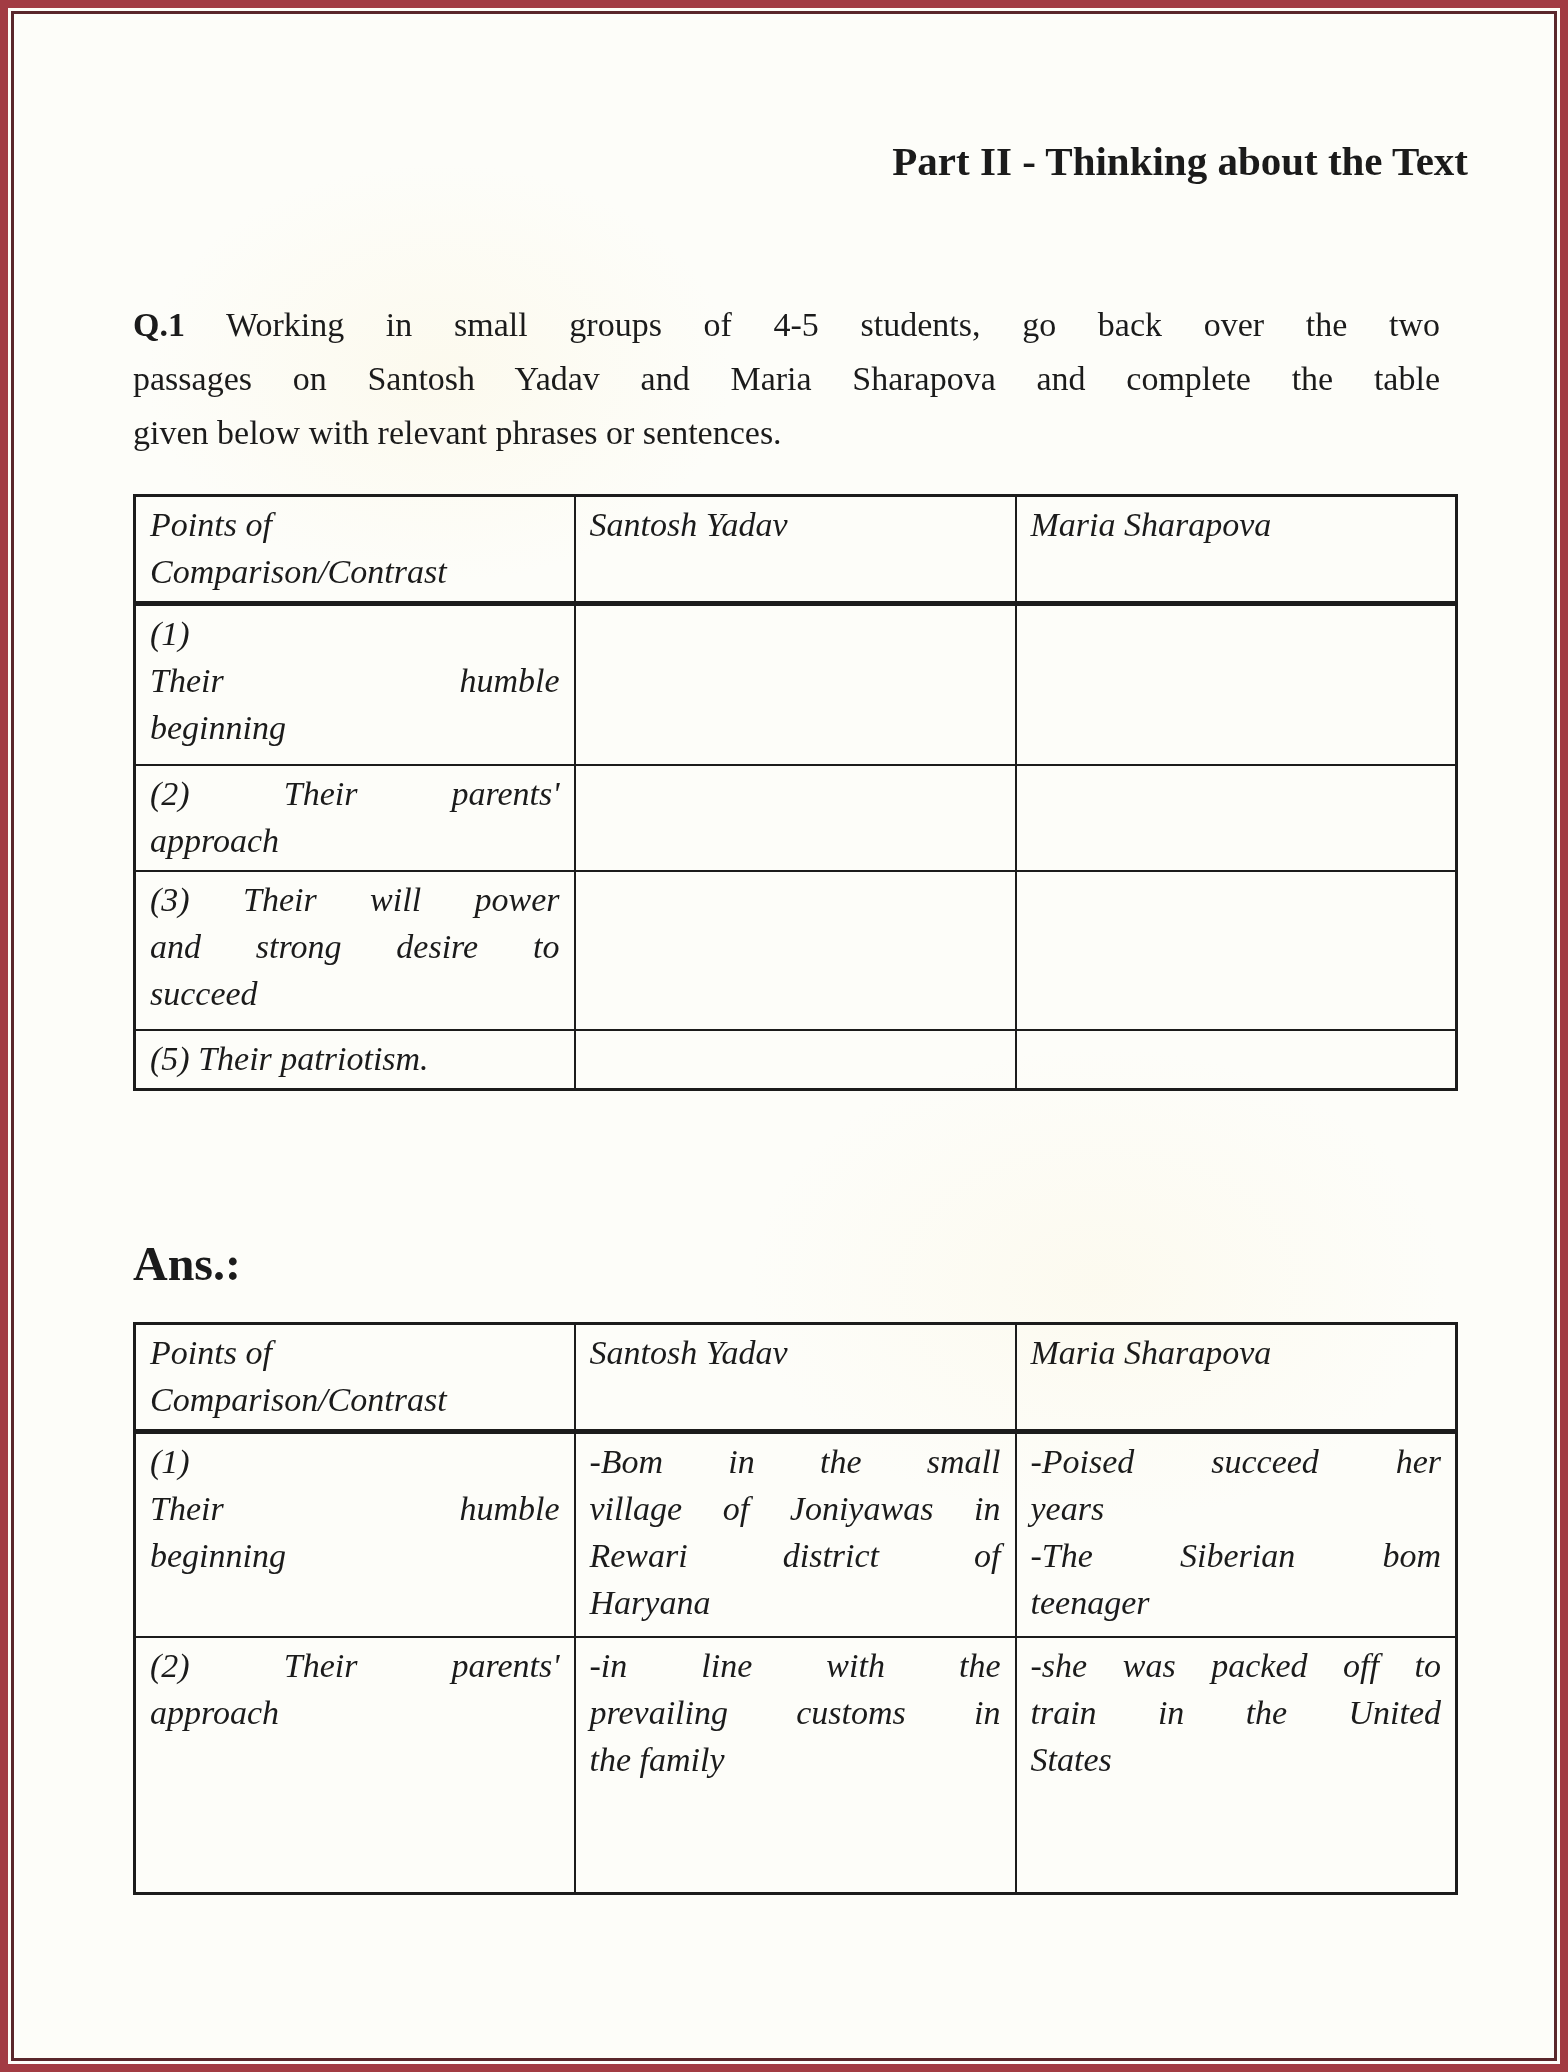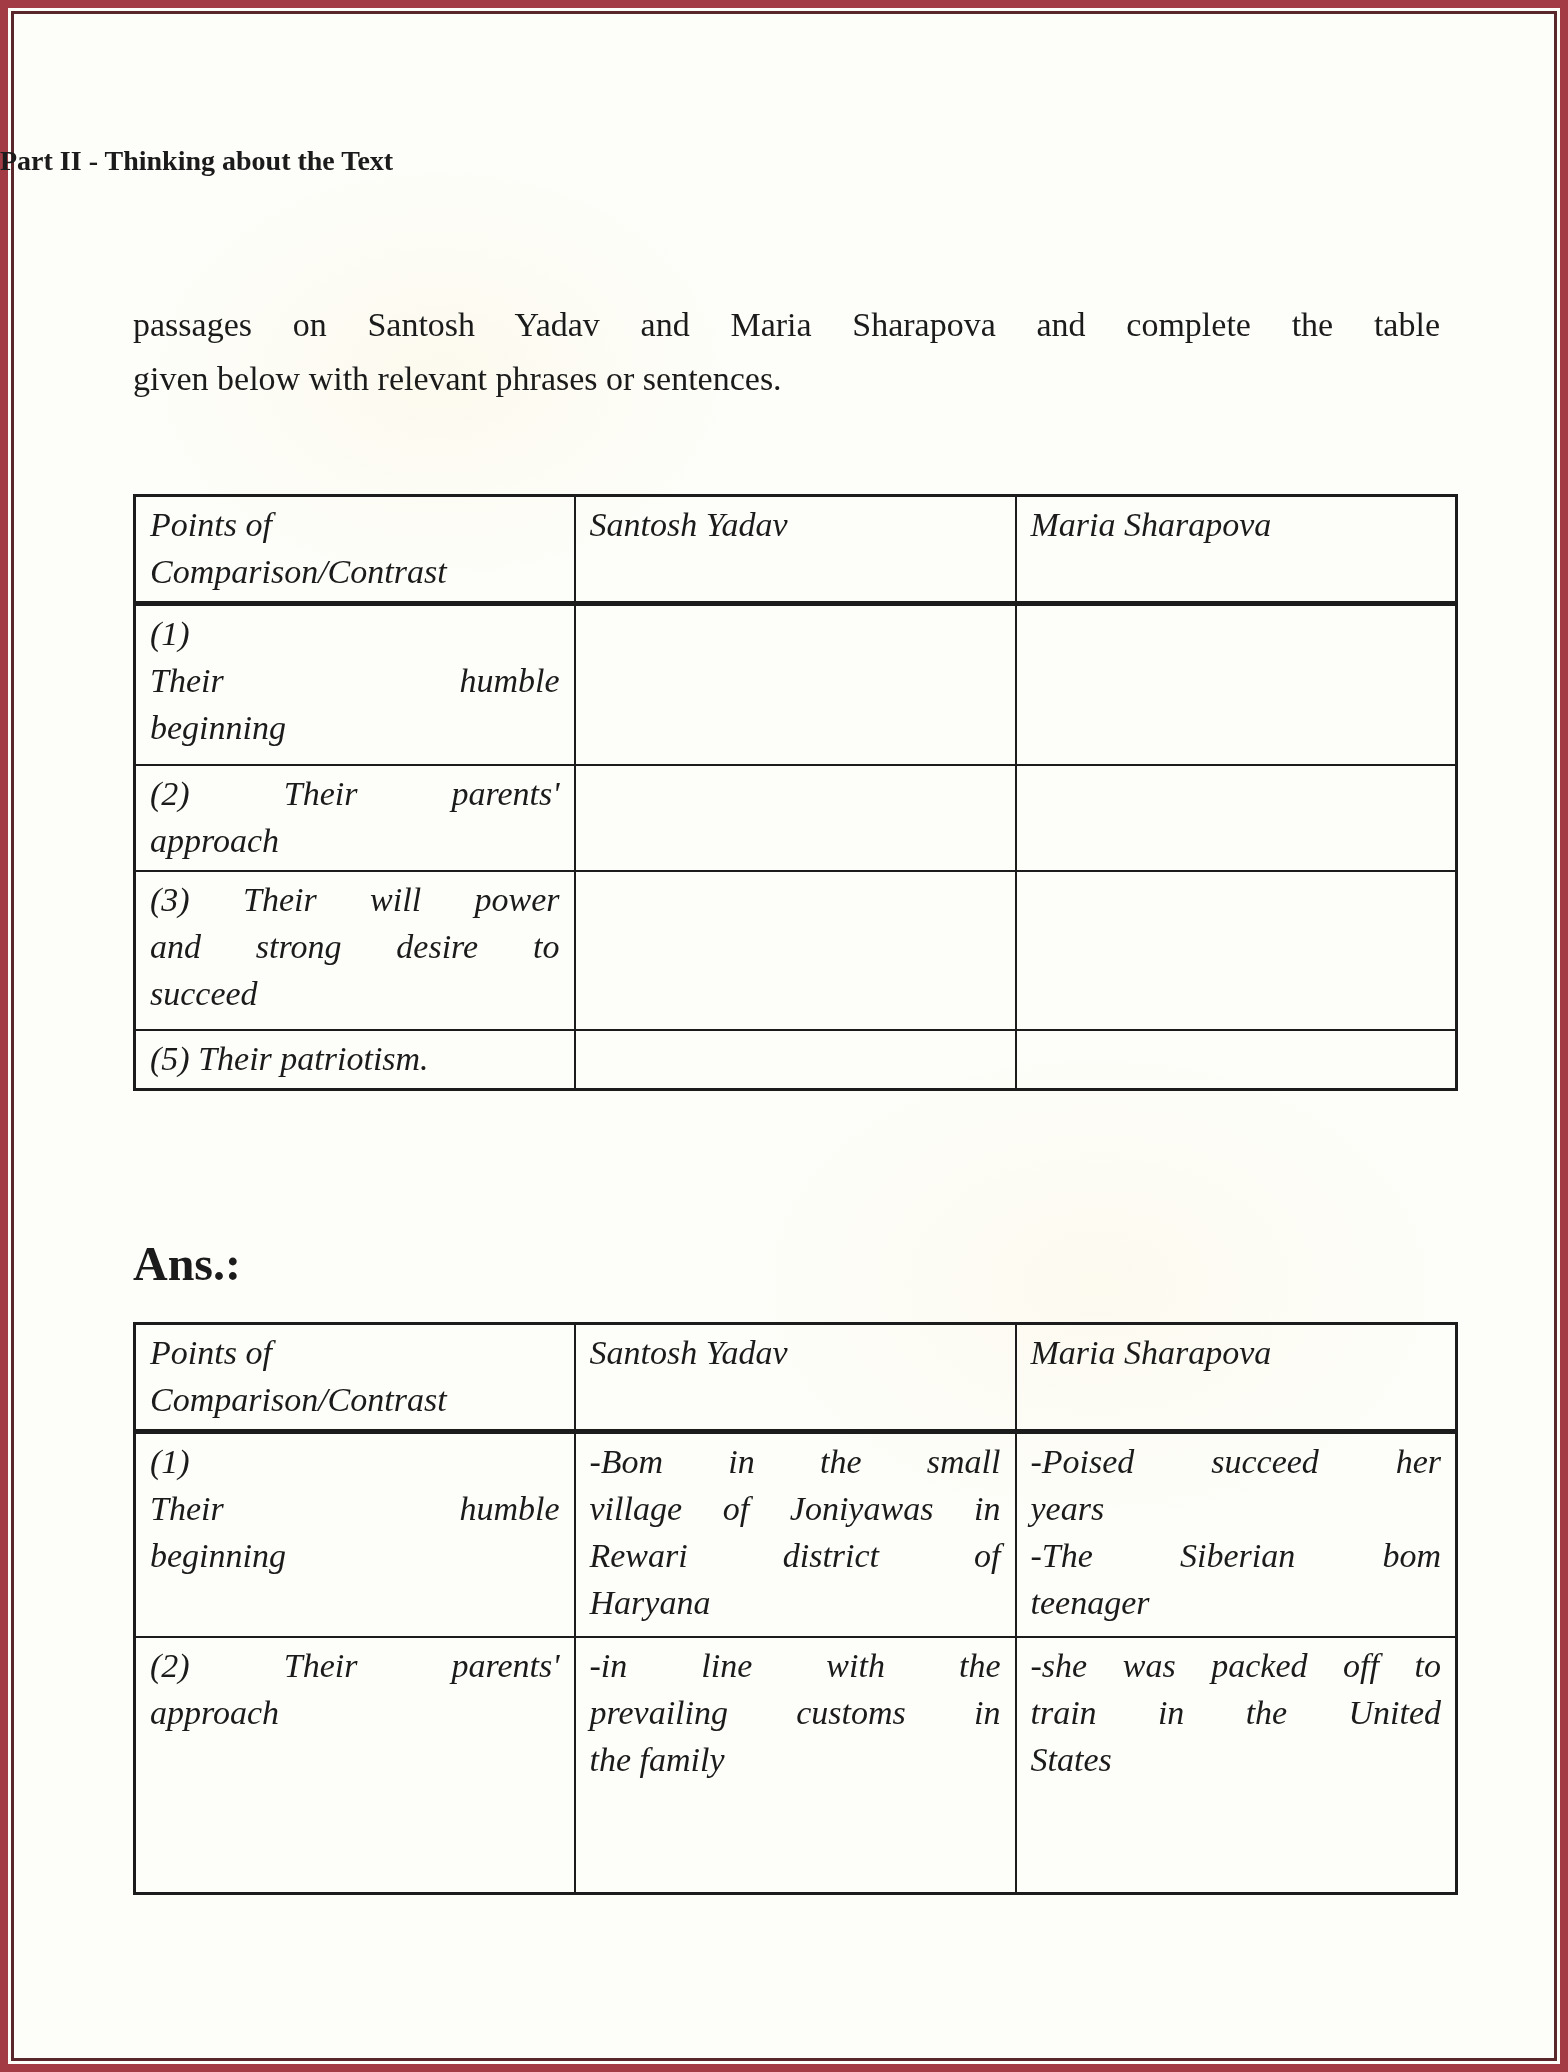--- a/index.html
+++ b/index.html
@@ -26,22 +26,22 @@
     border:8px solid var(--frame-red);
     pointer-events:none;
   }
   .frame-inner{
     position:absolute; inset:11px;
     border:3px solid var(--frame-inner-line);
     pointer-events:none;
   }
   .title{
     position:absolute; top:136px; left:0; width:1468px;
-    text-align:left;
-    font-weight:bold; font-size:28px; line-height:50px;
+    text-align:right;
+    font-weight:bold; font-size:41px; line-height:50px;
     letter-spacing:0px;
   }
   .question{
     position:absolute; top:298px; left:133px; width:1307px;
     font-size:34px; line-height:54px;
   }
   .jl{ text-align:justify; text-align-last:justify; }
   .qlabel{ font-weight:bold; }
   .ans-label{
     position:absolute; top:1240px; left:133px;
@@ -68,20 +68,21 @@
 </style>
 </head>
 <body>
 
 <div class="frame-outer"></div>
 <div class="frame-inner"></div>
 
 <h1 class="title">Part II - Thinking about the Text</h1>
 
 <div class="question">
+  <div class="jl"><b class="qlabel">Q.1</b> <span>Working in small groups of 4-5 students, go back over the two</span></div>
   <div class="jl">passages on Santosh Yadav and Maria Sharapova and complete the table</div>
   <div>given below with relevant phrases or sentences.</div>
 </div>
 
 <div class="tblwrap blank">
   <table class="cmp">
     <colgroup>
         <col style="width:440px">
         <col style="width:441px">
         <col style="width:441px">

